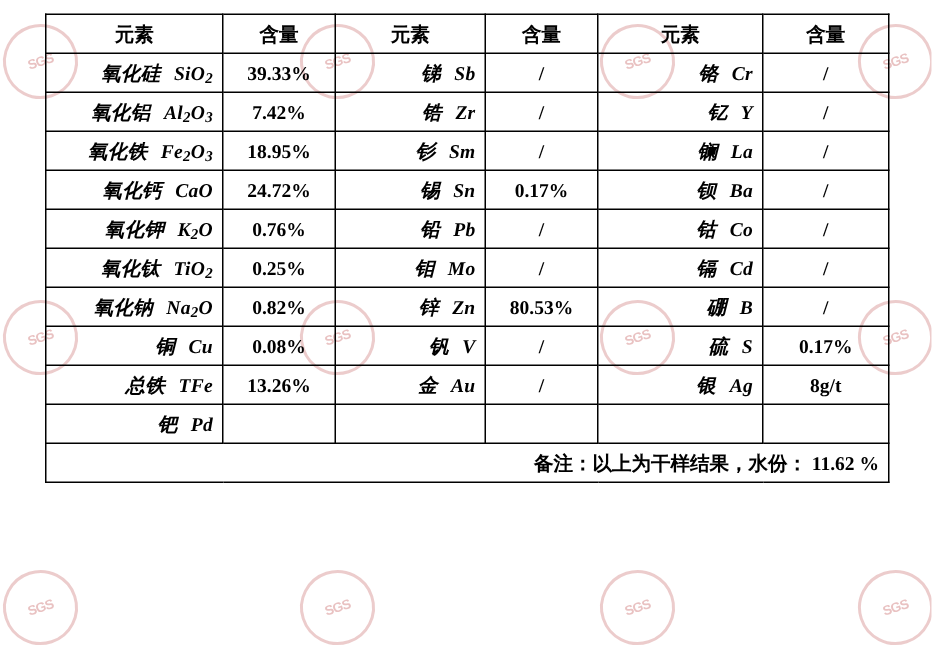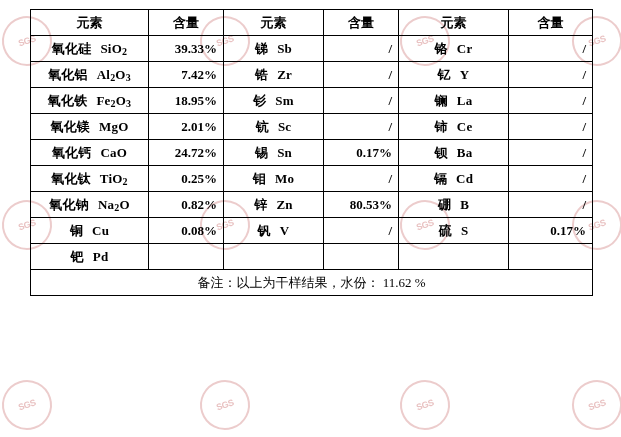--- a/index.html
+++ b/index.html
@@ -59,32 +59,33 @@
     vertical-align: middle;
     background: transparent;
   }
   th.hdr {
     text-align: center;
     font-weight: bold;
     font-size: 13.5px;
     height: 27px;
   }
   td.el {
-    text-align: center;
+    text-align: right;
     font-weight: bold;
     white-space: nowrap;
     letter-spacing: 0.2px;
+    font-style: italic;
   }
   td.val {
+    text-align: center;
+    font-weight: bold;
+  }
+  td.note {
     text-align: right;
     font-weight: bold;
-  }
-  td.note {
-    text-align: center;
-    font-weight: normal;
     font-size: 13px;
     height: 26px;
     padding-left: 10px;
   }
   .sub {
     font-size: 10px;
     vertical-align: -2px;
   }
   .gap {
     display: inline-block;
@@ -147,36 +148,36 @@
         </tr>
         <tr>
           <td class="el"><span>氧化铁</span><span class="gap"></span><span>Fe<span class="sub">2</span>O<span class="sub">3</span></span></td>
           <td class="val">18.95%</td>
           <td class="el"><span>钐</span><span class="gap"></span><span>Sm</span></td>
           <td class="val">/</td>
           <td class="el"><span>镧</span><span class="gap"></span><span>La</span></td>
           <td class="val">/</td>
         </tr>
         <tr>
-          <td class="el"><span>氧化镁</span><span class="gap"></span><span>MgO</span></td>
-          <td class="val">2.01%</td>
-          <td class="el"><span>钪</span><span class="gap"></span><span>Sc</span></td>
-          <td class="val">/</td>
-          <td class="el"><span>铈</span><span class="gap"></span><span>Ce</span></td>
-          <td class="val">/</td>
-        </tr>
-        <tr>
           <td class="el"><span>氧化钙</span><span class="gap"></span><span>CaO</span></td>
           <td class="val">24.72%</td>
           <td class="el"><span>锡</span><span class="gap"></span><span>Sn</span></td>
           <td class="val">0.17%</td>
           <td class="el"><span>钡</span><span class="gap"></span><span>Ba</span></td>
           <td class="val">/</td>
         </tr>
         <tr>
+          <td class="el"><span>氧化钾</span><span class="gap"></span><span>K<span class="sub">2</span>O</span></td>
+          <td class="val">0.76%</td>
+          <td class="el"><span>铅</span><span class="gap"></span><span>Pb</span></td>
+          <td class="val">/</td>
+          <td class="el"><span>钴</span><span class="gap"></span><span>Co</span></td>
+          <td class="val">/</td>
+        </tr>
+        <tr>
           <td class="el"><span>氧化钛</span><span class="gap"></span><span>TiO<span class="sub">2</span></span></td>
           <td class="val">0.25%</td>
           <td class="el"><span>钼</span><span class="gap"></span><span>Mo</span></td>
           <td class="val">/</td>
           <td class="el"><span>镉</span><span class="gap"></span><span>Cd</span></td>
           <td class="val">/</td>
         </tr>
         <tr>
           <td class="el"><span>氧化钠</span><span class="gap"></span><span>Na<span class="sub">2</span>O</span></td>
           <td class="val">0.82%</td>
@@ -185,20 +186,28 @@
           <td class="el"><span>硼</span><span class="gap"></span><span>B</span></td>
           <td class="val">/</td>
         </tr>
         <tr>
           <td class="el"><span>铜</span><span class="gap"></span><span>Cu</span></td>
           <td class="val">0.08%</td>
           <td class="el"><span>钒</span><span class="gap"></span><span>V</span></td>
           <td class="val">/</td>
           <td class="el"><span>硫</span><span class="gap"></span><span>S</span></td>
           <td class="val">0.17%</td>
+        </tr>
+        <tr>
+          <td class="el"><span>总铁</span><span class="gap"></span><span>TFe</span></td>
+          <td class="val">13.26%</td>
+          <td class="el"><span>金</span><span class="gap"></span><span>Au</span></td>
+          <td class="val">/</td>
+          <td class="el"><span>银</span><span class="gap"></span><span>Ag</span></td>
+          <td class="val">8g/t</td>
         </tr>
         <tr>
           <td class="el"><span>钯</span><span class="gap"></span><span>Pd</span></td>
           <td class="val"></td>
           <td class="el"></td>
           <td class="val"></td>
           <td class="el"></td>
           <td class="val"></td>
         </tr>
       </tbody>

